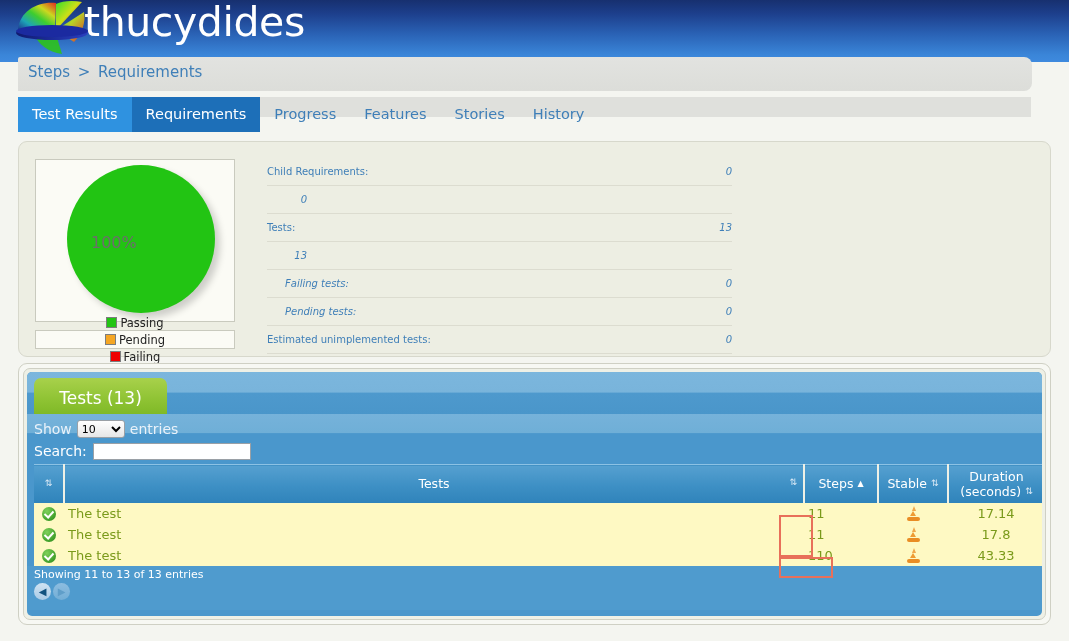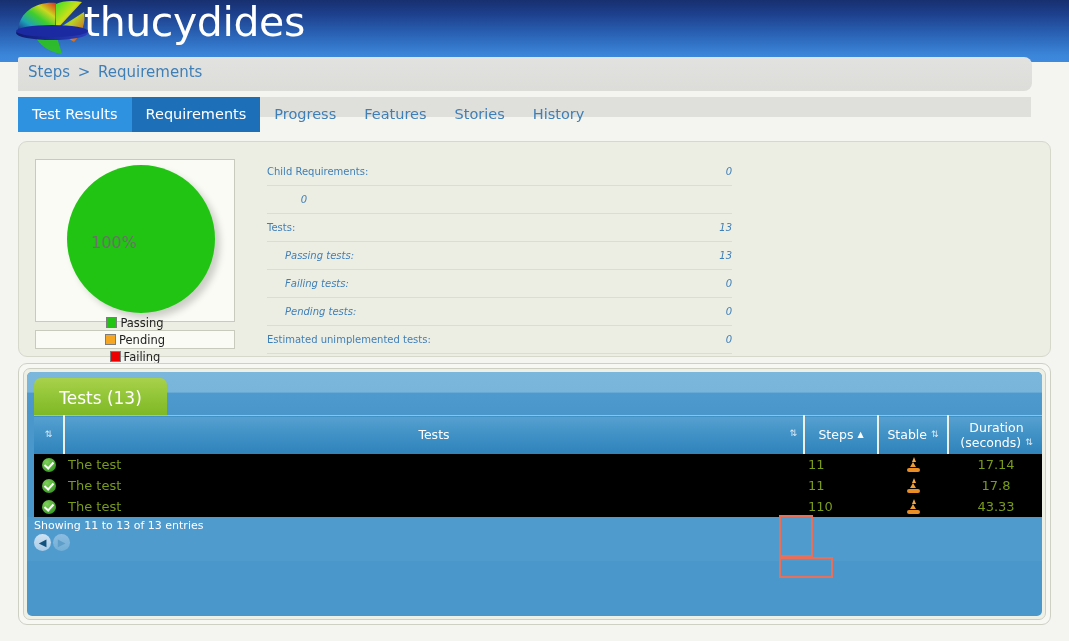--- a/index.html
+++ b/index.html
@@ -208,21 +208,21 @@
     text-align: center;
     padding: 0 4px;
   }
   .data-table thead th:last-child { border-right: none; }
   .th-inner { display: flex; align-items: center; justify-content: center; gap: 4px; }
   .sort-ico { font-size: 9px; line-height: 1; color: #dbeaf6; display: inline-block; }
   .sort-ico.asc { color: #ffffff; font-size: 8px; }
   .th-label-2 { display: block; }
 
   .data-table tbody td {
-    background: #000000;
+    background: #fef9c3;
     height: 21px;
     font-size: 13px;
     color: #7a9a1a;
     padding: 0 4px;
     border: none;
   }
   td.c-check { text-align: center; width: 32px; }
   td.c-test { text-align: left; color: #333333; padding-left: 12px; }
   td.c-steps { text-align: left; padding-left: 8px; }
   td.c-stable { text-align: center; }
@@ -376,21 +376,20 @@
       <span class="stat-value">0</span>
     </div>
     <div class="stat-row sub">
       <span class="stat-value">0</span>
     </div>
     <div class="stat-row">
       <span class="stat-label">Tests:</span>
       <span class="stat-value">13</span>
     </div>
     <div class="stat-row sub">
-      <span class="stat-label">Passing tests:</span>
       <span class="stat-value">13</span>
     </div>
     <div class="stat-row sub">
       <span class="stat-label">Failing tests:</span>
       <span class="stat-value">0</span>
     </div>
     <div class="stat-row sub">
       <span class="stat-label">Pending tests:</span>
       <span class="stat-value">0</span>
     </div>
@@ -404,20 +403,36 @@
 <div class="panel-outer">
  <div class="panel-inner">
   <div class="panel-blue">
 
     <div class="panel-tabstrip">
       <div class="panel-tab">Tests (13)</div>
     </div>
 
     <div class="panel-body">
 
+      <div class="controls-row">
+        <div class="ctl-line">
+          <span>Show</span>
+          <select class="length-select">
+            <option>10</option>
+            <option>25</option>
+            <option>50</option>
+            <option>100</option>
+          </select>
+          <span>entries</span>
+        </div>
+        <div class="ctl-line">
+          <span class="search-label">Search:</span>
+          <input class="search-input" type="text" placeholder="" style="">
+        </div>
+      </div>
 
       <table class="data-table">
         <colgroup>
           <col style="width:30px">
               <col style="width:740px">
               <col style="width:74px">
           <col style="width:70px">
               <col style="width:96px">
         </colgroup>
         <thead>

